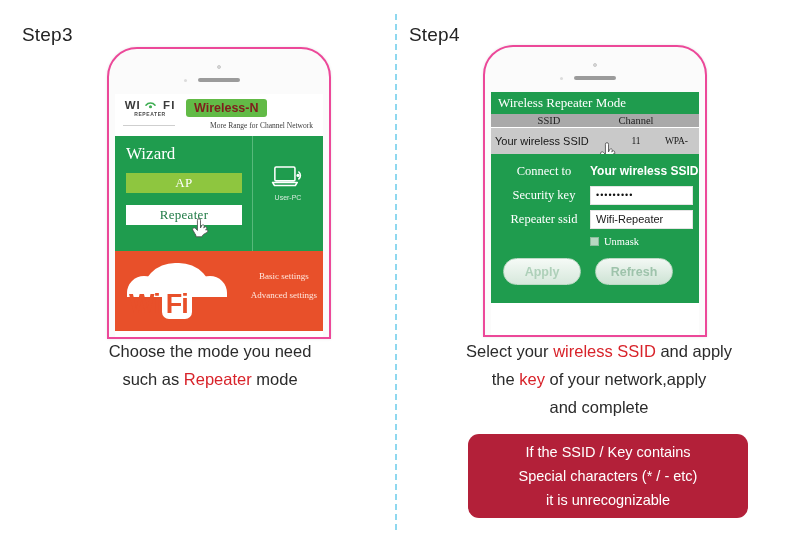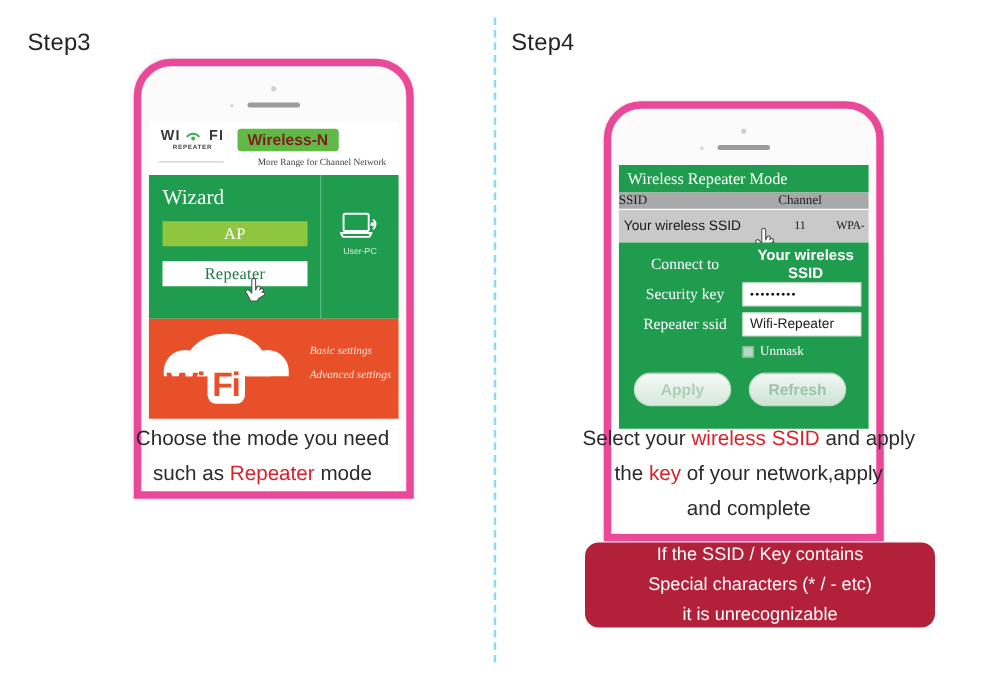--- a/index.html
+++ b/index.html
@@ -23,30 +23,30 @@
     position: absolute;
     font-size: 19px; color: #242424; letter-spacing: .2px;
     font-family: "Liberation Sans", sans-serif;
   }
   #step3-label { left: 22px; top: 24px; }
   #step4-label { left: 409px; top: 24px; }
 
   
   .phone {
     position: absolute;
-    width: 224px; height: 352px;
+    width: 224px; height: 292px;
     background: #fbfbfb;
-    border: 6px solid #ec4899;
+    border: 2px solid #ec4899;
     border-top-left-radius: 30px;
     border-top-right-radius: 30px;
     box-shadow: 0 0 3px rgba(0,0,0,.10);
     overflow: hidden;
   }
   #phone3 { left: 107px; top: 47px; }
-  #phone4 { left: 483px; top: 45px; margin-top: 36px; }
+  #phone4 { left: 483px; top: 45px; }
 
   .phone-cam {
     position: absolute; left: 50%; top: 16px; margin-left: -2px;
     width: 4px; height: 4px; border-radius: 50%;
     background: #d8d8d8; border: 1px solid #c9c9c9;
   }
   .phone-speaker {
     position: absolute; left: 50%; top: 29px; margin-left: -21px;
     width: 42px; height: 4px; border-radius: 3px; background: #9b9b9b;
   }
@@ -154,38 +154,38 @@
     position: absolute; left: 2px; top: 26px; width: 104px;
     font-family: "Liberation Sans", sans-serif;
     font-weight: bold; font-size: 27px; color: #e8502a;
     letter-spacing: -1px; line-height: 30px;
   }
   .wifi-big .wtext .boxed {
     background: #fff; color: #e8502a; border-radius: 7px;
     padding: 0 4px; margin-left: 2px; display: inline-block;
   }
   .s3-orange .links {
-    position: absolute; right: 6px; top: 16px; text-align: left; font-style: italic;
+    position: absolute; right: 6px; top: 16px; text-align: center;
   }
   .s3-orange .links div {
     font-family: "Liberation Serif", serif; color: #ffe7de;
     font-size: 9px; line-height: 19px; white-space: nowrap;
   }
 
   
   .s4-title {
     background: #1f9c4e; color: #fff; font-family: "Liberation Serif", serif;
     font-size: 13px; padding: 3px 6px 3px 7px;
   }
   .s4-tbl-head {
     display: flex; background: #a9a9a9; color: #1d1d1d;
     font-family: "Liberation Serif", serif; font-size: 10.5px;
     padding: 1px 0; border-bottom: 1px solid #fff;
   }
-  .s4-tbl-head .c1 { flex: 0 0 116px; text-align: left; }
+  .s4-tbl-head .c1 { flex: 0 0 116px; text-align: center; }
   .s4-tbl-head .c2 { flex: 0 0 58px; text-align: center; }
   .s4-tbl-head .c3 { flex: 1; }
   .s4-tbl-row {
     display: flex; align-items: center; background: #c9c9c9; color: #161616;
     font-family: "Liberation Sans", sans-serif; font-size: 11px;
     height: 26px; position: relative;
   }
   .s4-tbl-row .c1 { flex: 0 0 116px; padding-left: 4px; }
   .s4-tbl-row .c2 { flex: 0 0 58px; text-align: center; font-size: 9.5px;
                     font-family: "Liberation Serif", serif; }
@@ -237,21 +237,21 @@
   .caption {
     position: absolute; text-align: center;
     font-family: "Liberation Sans", sans-serif;
     font-size: 16.5px; color: #2b2b2b; line-height: 28px;
   }
   #cap3 { left: 30px; top: 337px; width: 360px; }
   #cap4 { left: 408px; top: 337px; width: 382px; }
   .hl-red { color: #d8232a; }
 
   .warn-box {
-    position: absolute; left: 468px; top: 434px; width: 280px; height: 68px;
+    position: absolute; left: 468px; top: 434px; width: 280px; height: 84px;
     background: #b32039; border-radius: 11px;
     display: flex; flex-direction: column; align-items: center;
     justify-content: center;
     font-family: "Liberation Sans", sans-serif; color: #ffffff;
     font-size: 14.5px; line-height: 24px; text-align: center;
   }
 </style>
 </head>
 <body>
 

